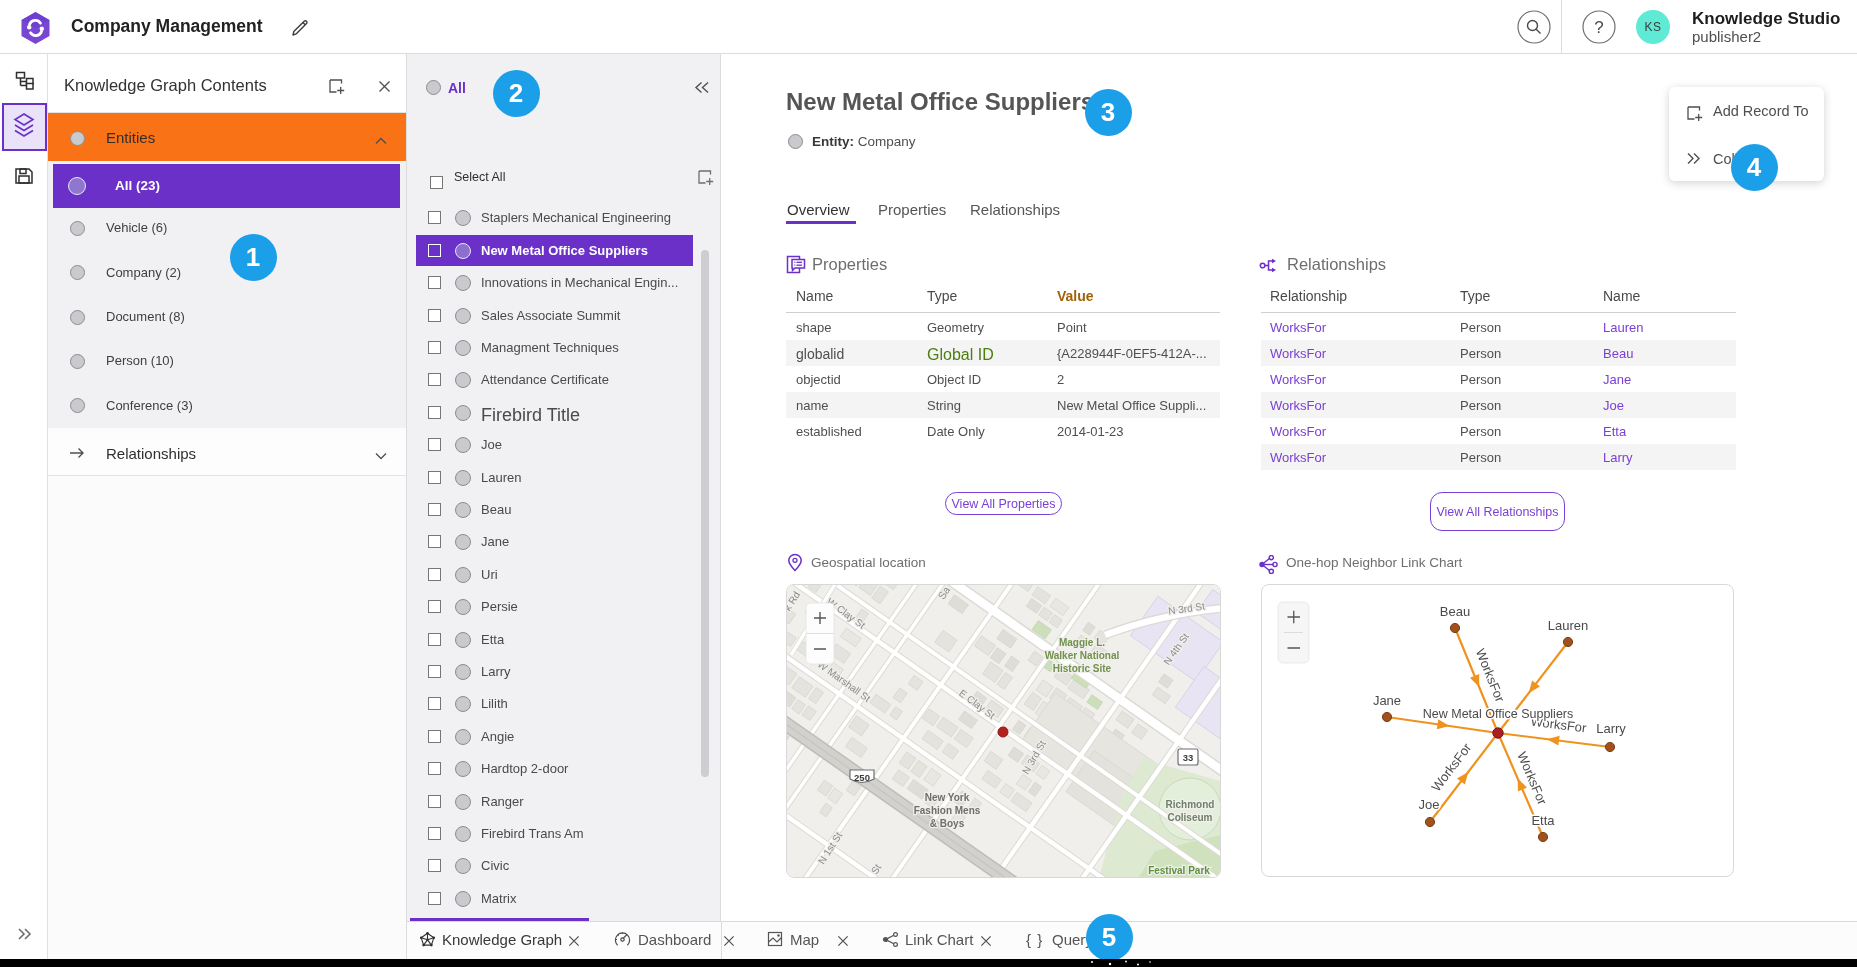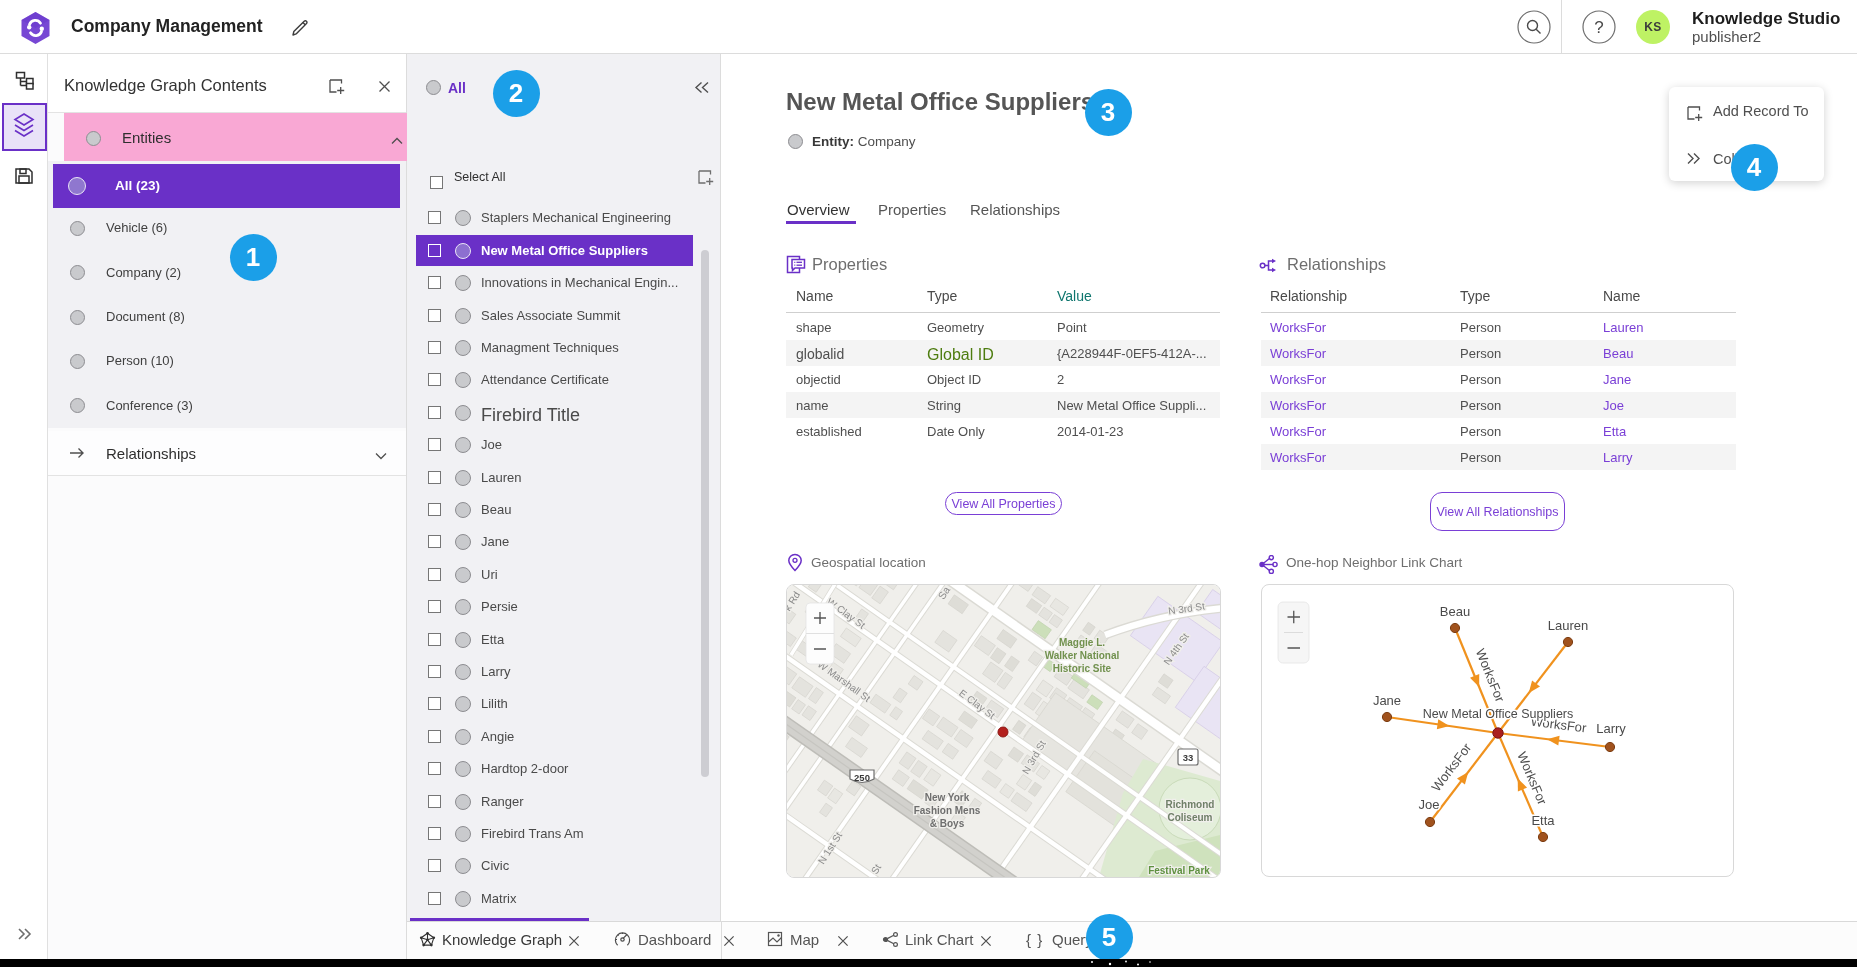--- a/index.html
+++ b/index.html
@@ -31,21 +31,21 @@
 <svg class="abs" style="left:1517px;top:10px" width="34" height="34" viewBox="0 0 34 34">
 <circle cx="17" cy="17" r="16" fill="none" stroke="#6e6e6e" stroke-width="1.2"></circle>
 <circle cx="15.5" cy="15.5" r="5" fill="none" stroke="#4a4a4a" stroke-width="1.4"></circle>
 <line x1="19.2" y1="19.2" x2="23.5" y2="23.5" stroke="#4a4a4a" stroke-width="1.4"></line>
 </svg>
 <div class="abs" style="left:1561px;top:0px;width:1px;height:54px;background:#dcdcdc"></div>
 <svg class="abs" style="left:1582px;top:10px" width="34" height="34" viewBox="0 0 34 34">
 <circle cx="17" cy="17" r="16" fill="none" stroke="#6e6e6e" stroke-width="1.2"></circle>
 <text x="17" y="23" text-anchor="middle" font-size="17" fill="#4a4a4a" font-family="Liberation Sans">?</text>
 </svg>
-<div class="abs" style="left:1636px;top:10px;width:34px;height:34px;border-radius:50%;background:#bef264;color:#3c3c3c;font-size:12px;font-weight:bold;display:flex;align-items:center;justify-content:center;letter-spacing:0.5px">KS</div>
+<div class="abs" style="left:1636px;top:10px;width:34px;height:34px;border-radius:50%;background:#5eead4;color:#3c3c3c;font-size:12px;font-weight:normal;display:flex;align-items:center;justify-content:center;letter-spacing:0.5px">KS</div>
 <div class="abs" style="left:1692px;top:9px;font-size:17px;font-weight:bold;color:#1d1d1d">Knowledge Studio</div>
 <div class="abs" style="left:1692px;top:28px;font-size:15px;color:#4f4f4f">publisher2</div>
 </div>
 <div id="rail" class="abs"></div>
 <svg class="abs" style="left:0;top:54px" width="48" height="905" viewBox="0 0 48 905">
 <g stroke="#2f2f2f" stroke-width="1.5" fill="none">
  <rect x="16.5" y="18.5" width="8" height="5.5"></rect>
  <path d="M 20.5 24 V 31.5 M 20.5 27.5 H 26.5 M 20.5 31.5 H 26.5"></path>
  <rect x="26.5" y="24.5" width="6.5" height="5.5" fill="#fff"></rect>
  <rect x="26.5" y="29.5" width="6.5" height="5.5" fill="#fff"></rect>
@@ -71,21 +71,21 @@
 <div class="abs" style="left:278px;top:22px"><svg width="20" height="20" viewBox="0 0 20 20">
           <g stroke="#4f4f4f" stroke-width="1.3" fill="none">
             <path d="M 4 4 H 15.5 V 7.5 M 4 4 V 16 H 10.5"></path>
             <path d="M 14.7 11 V 18 M 11.2 14.5 H 18.2"></path>
           </g>
         </svg></div>
 <div class="abs" style="left:330px;top:25px"><svg width="13" height="13" viewBox="0 0 13 13">
           <path d="M 1.5 1.5 L 11.5 11.5 M 11.5 1.5 L 1.5 11.5" stroke="#4f4f4f" stroke-width="1.3" fill="none"></path>
         </svg></div>
 </div>
-<div class="abs" style="left:16px;top:59px;width:358px;height:48px;background:#f9a8d4">
+<div class="abs" style="left:0;top:59px;width:358px;height:48px;background:#f97316">
 <div class="abs" style="left:21.5px;top:17.5px;width:15.0px;height:15.0px;border-radius:50%;background:#c9cacd;border:1.6px solid #8d8d91"></div>
 <div class="abs" style="left:58px;top:16px;font-size:15px;color:#2f2f2f">Entities</div>
 <div class="abs" style="left:326px;top:20px"><svg width="14" height="12" viewBox="0 0 14 12">
           <path d="M 2 8.5 L 7 3.5 L 12 8.5" stroke="#4f4f4f" stroke-width="1.3" fill="none"></path>
         </svg></div>
 </div>
 <div class="abs" style="left:0;top:107px;width:358px;height:267px;background:#f1f1f4"></div>
 <div class="abs" style="left:5px;top:110px;width:347px;height:44px;background:#6a30c7">
 <div class="abs" style="left:15px;top:13px;width:18px;height:18px;border-radius:50%;background:#8f77cf;border:1.6px solid #e9e4f6"></div>
 <div class="abs" style="left:62px;top:14px;font-size:13.5px;font-weight:bold;color:#fff">All (23)</div>
@@ -224,21 +224,21 @@
 </g>
 <g fill="#6a30c7">
 <path d="M 13 2.8 L 17 5 L 13 7.2 Z"></path>
 <path d="M 13 11.8 L 17 14 L 13 16.2 Z"></path>
 </g>
     </svg>
 <div class="abs" style="left:566px;top:201px;font-size:16.5px;color:#6e6e6e">Relationships</div>
 <div class="abs" style="left:65px;top:234px;font-size:14px;color:#4a4a4a">
       <div class="abs" style="left:10px;top:0;font-weight:normal;color:#4a4a4a">Name</div>
       <div class="abs" style="left:141px;top:0;font-weight:normal;color:#4a4a4a">Type</div>
-      <div class="abs" style="left:271px;top:0;font-weight:normal;color:#0f766e">Value</div>
+      <div class="abs" style="left:271px;top:0;font-weight:bold;color:#a16207">Value</div>
     </div>
     <div class="abs" style="left:65px;top:258px;width:434px;height:1px;background:#cfcfcf"></div>
     <div class="abs" style="left:75px;top:266px;font-size:13px;color:#4f4f4f;white-space:nowrap">shape</div>
     <div class="abs" style="left:206px;top:266px;font-size:13px;color:#4f4f4f;white-space:nowrap">Geometry</div>
     <div class="abs" style="left:336px;top:266px;font-size:13px;color:#4f4f4f;white-space:nowrap">Point</div>
     <div class="abs" style="left:65px;top:286px;width:434px;height:26px;background:#f4f4f4"></div>
     <div class="abs" style="left:75px;top:292px;font-size:14px;color:#4f4f4f;white-space:nowrap">globalid</div>
     <div class="abs" style="left:206px;top:292px;font-size:16px;color:#4d7c0f;white-space:nowrap">Global ID</div>
     <div class="abs" style="left:336px;top:292px;font-size:13px;color:#4f4f4f;white-space:nowrap">{A228944F-0EF5-412A-...</div>
     <div class="abs" style="left:75px;top:318px;font-size:13px;color:#4f4f4f;white-space:nowrap">objectid</div>

